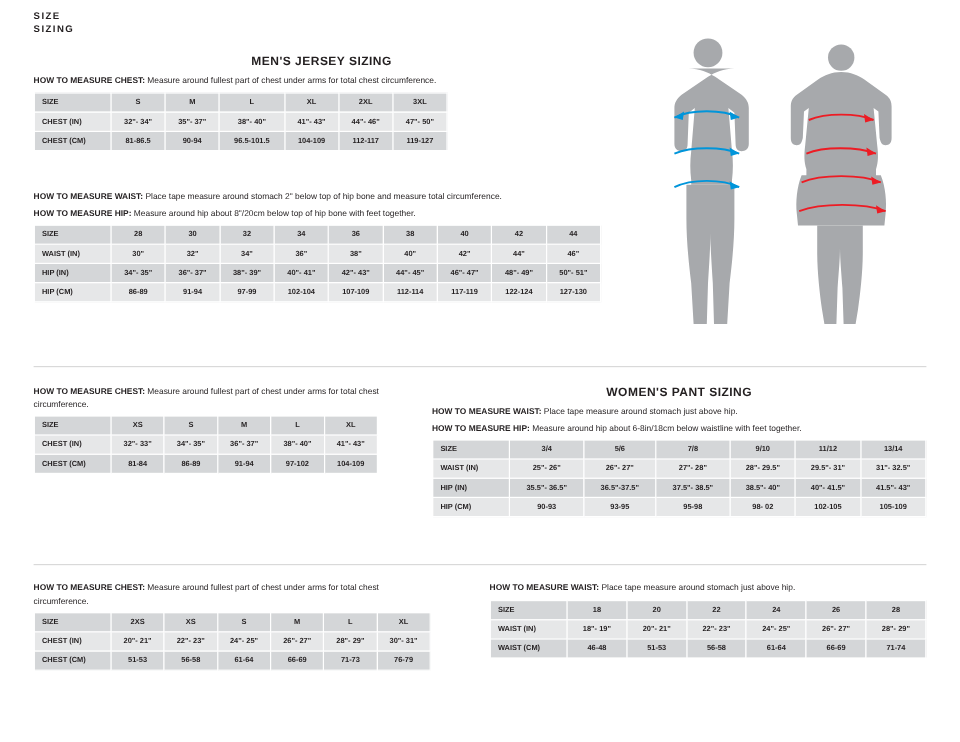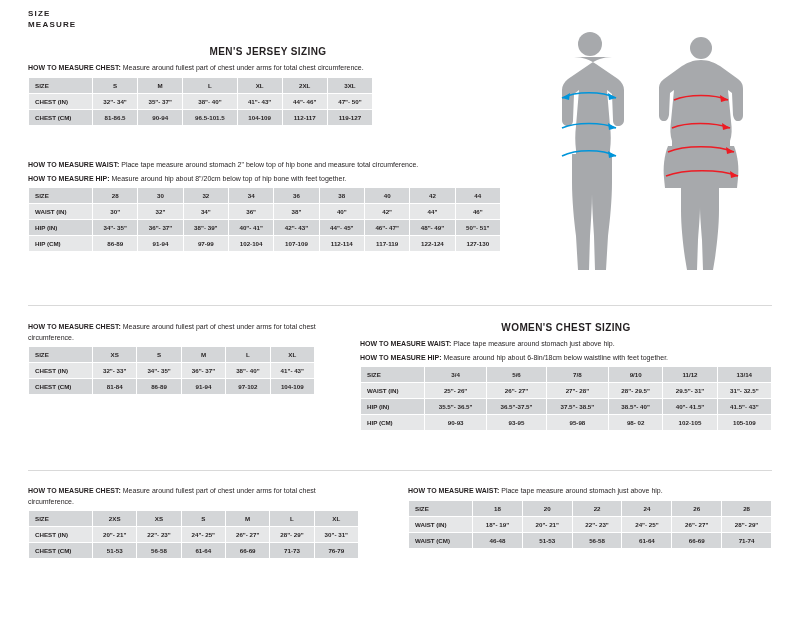--- a/index.html
+++ b/index.html
@@ -72,21 +72,21 @@
   .figures { position:absolute; left:528px; top:28px; width:250px; height:262px; }
   .figures svg { display:block; }
 </style>
 </head>
 <body>
 
 <div class="page">
 
   <div class="pagetitle">
     <div>SIZE</div>
-    <div>MEASURE</div>
+    <div>SIZING</div>
   </div>
 
   <div id="men-jersey">
     <div class="section-title">MEN'S JERSEY SIZING</div>
     <p class="howto">
       <b>HOW TO MEASURE CHEST:</b><span> Measure around fullest part of chest under arms for total chest circumference.</span>
     </p>
     <table class="sz">
         <tbody>
           <tr class="hdr">
@@ -211,21 +211,21 @@
             <td>86-89</td>
             <td>91-94</td>
             <td>97-102</td>
             <td>104-109</td>
           </tr>
         </tbody>
       </table>
   </div>
 
   <div id="women-pant">
-    <div class="section-title">WOMEN'S CHEST SIZING</div>
+    <div class="section-title">WOMEN'S PANT SIZING</div>
     <p class="howto">
       <b>HOW TO MEASURE WAIST:</b><span> Place tape measure around stomach just above hip.</span>
     </p>
     <p class="howto">
       <b>HOW TO MEASURE HIP:</b><span> Measure around hip about 6-8in/18cm below waistline with feet together.</span>
     </p>
     <table class="sz">
         <tbody>
           <tr class="hdr">
             <td class="rowhdr">SIZE</td>

